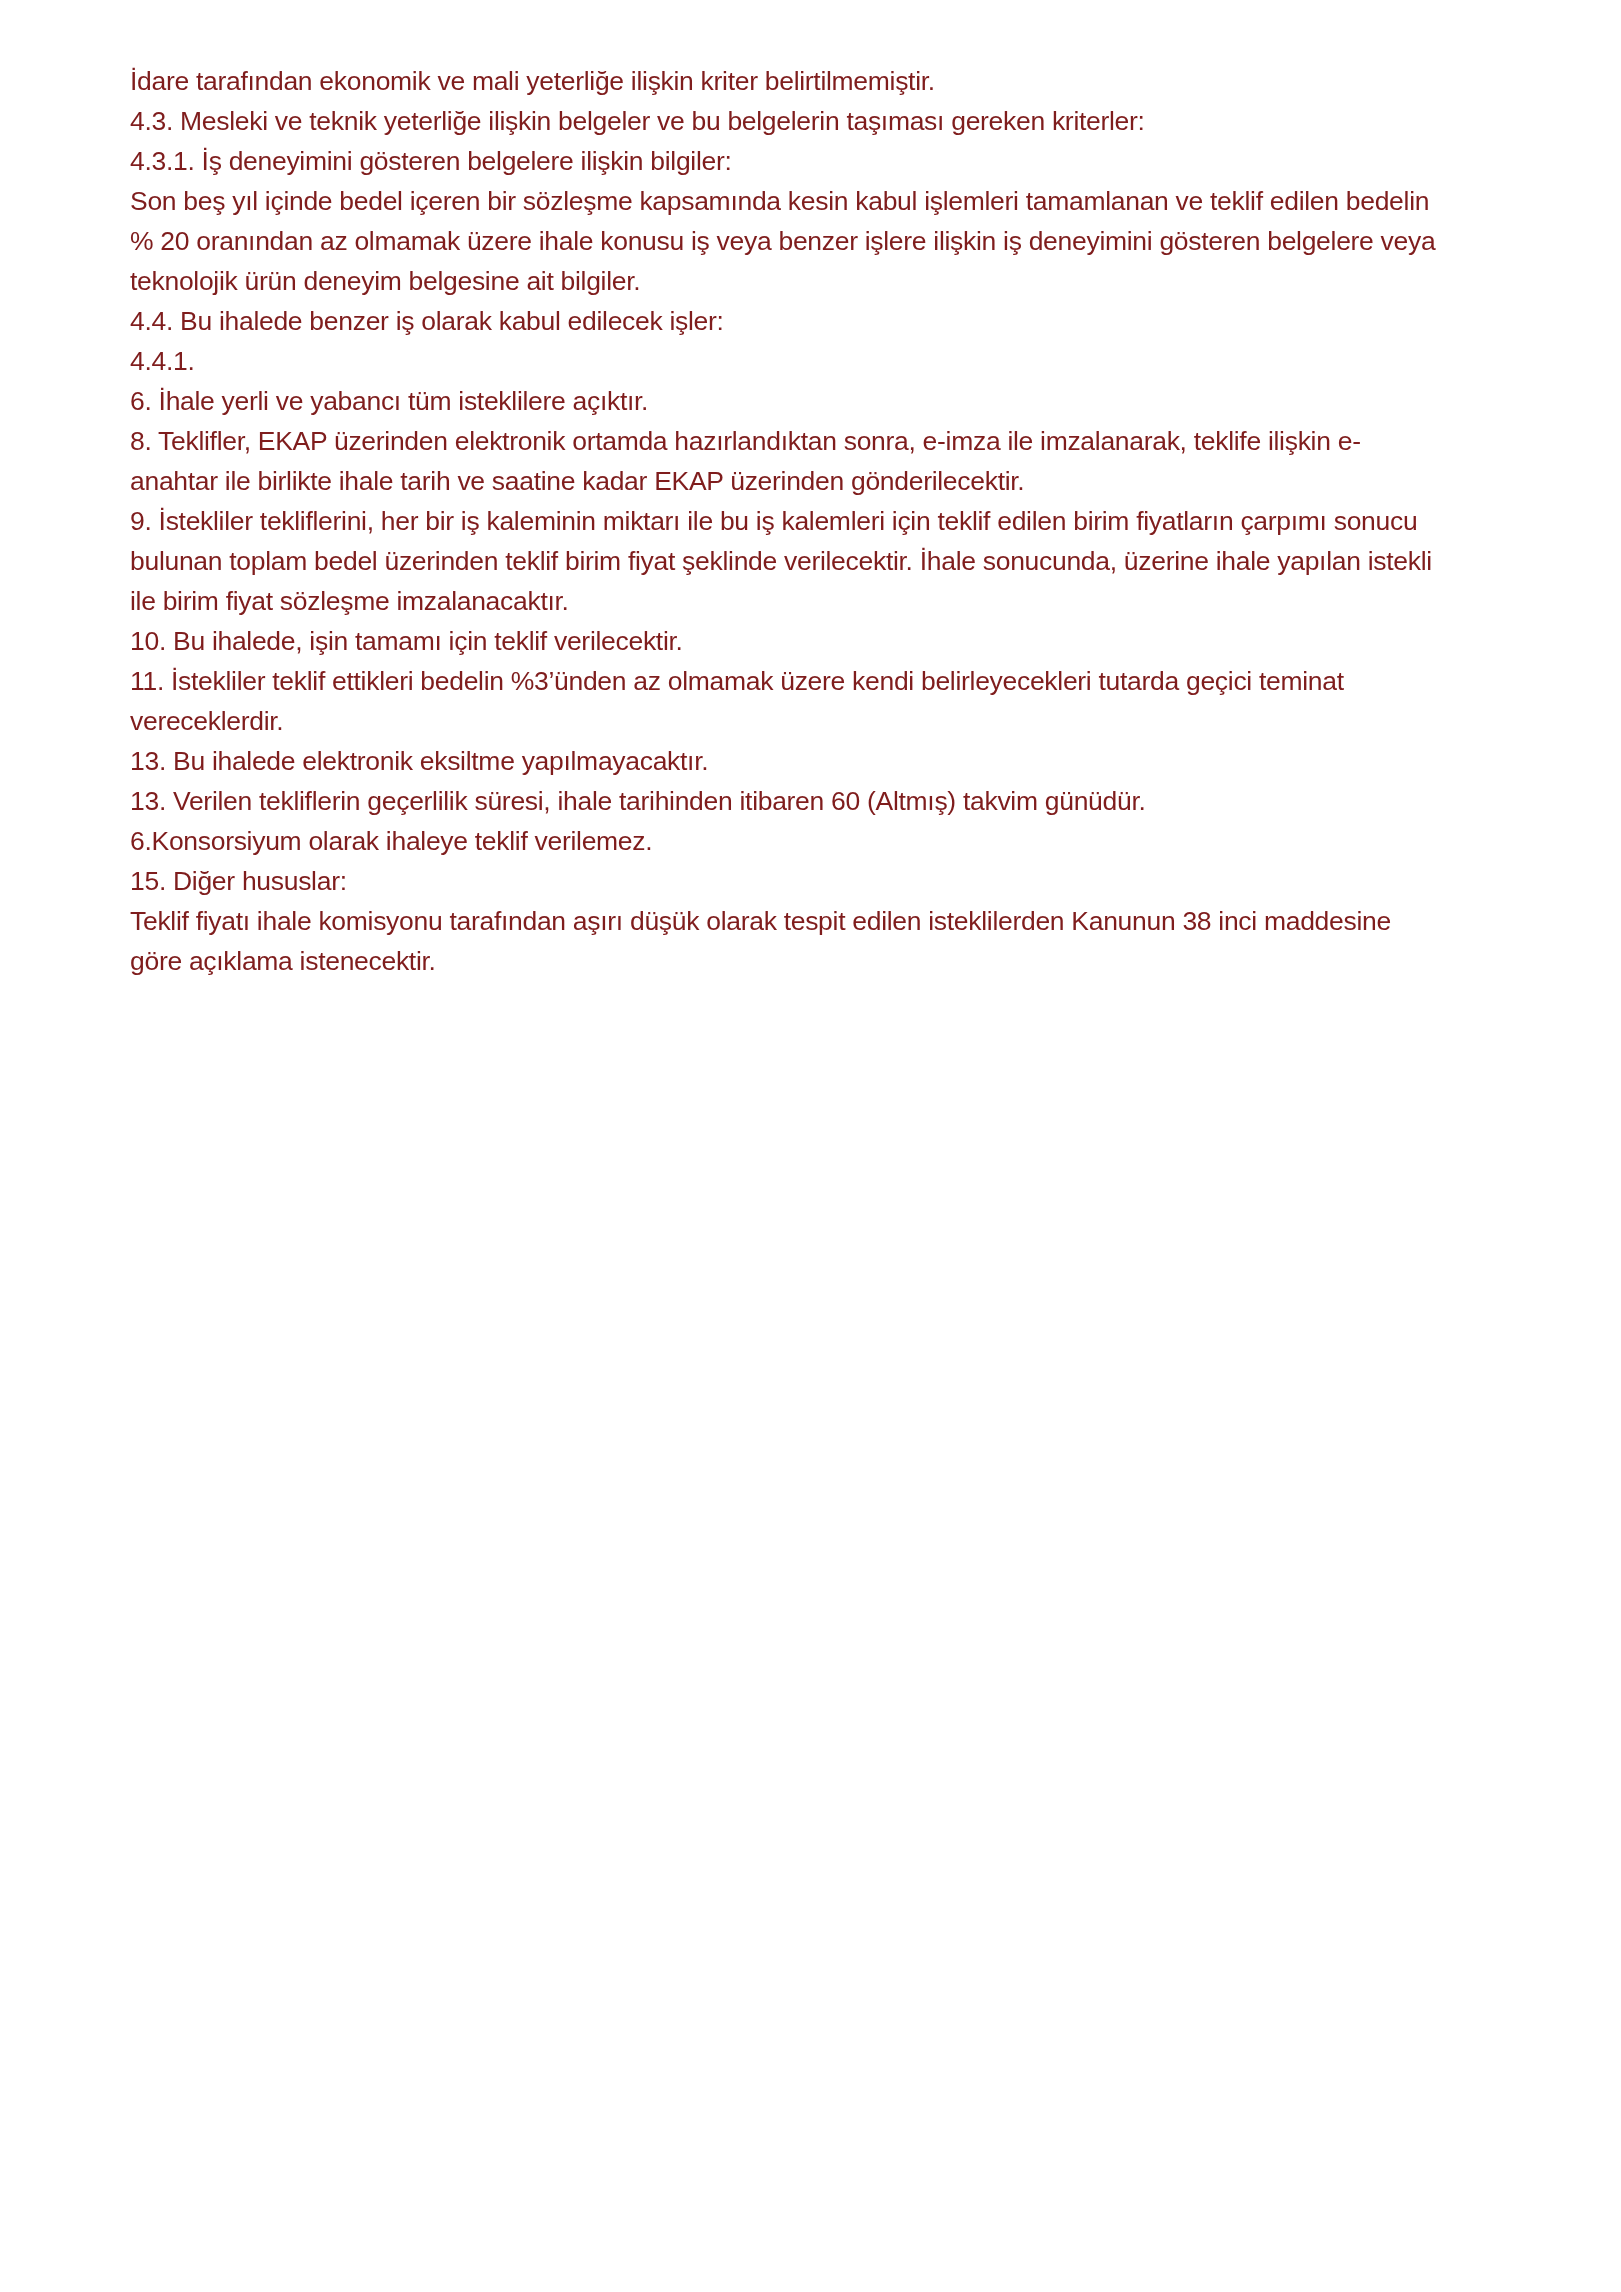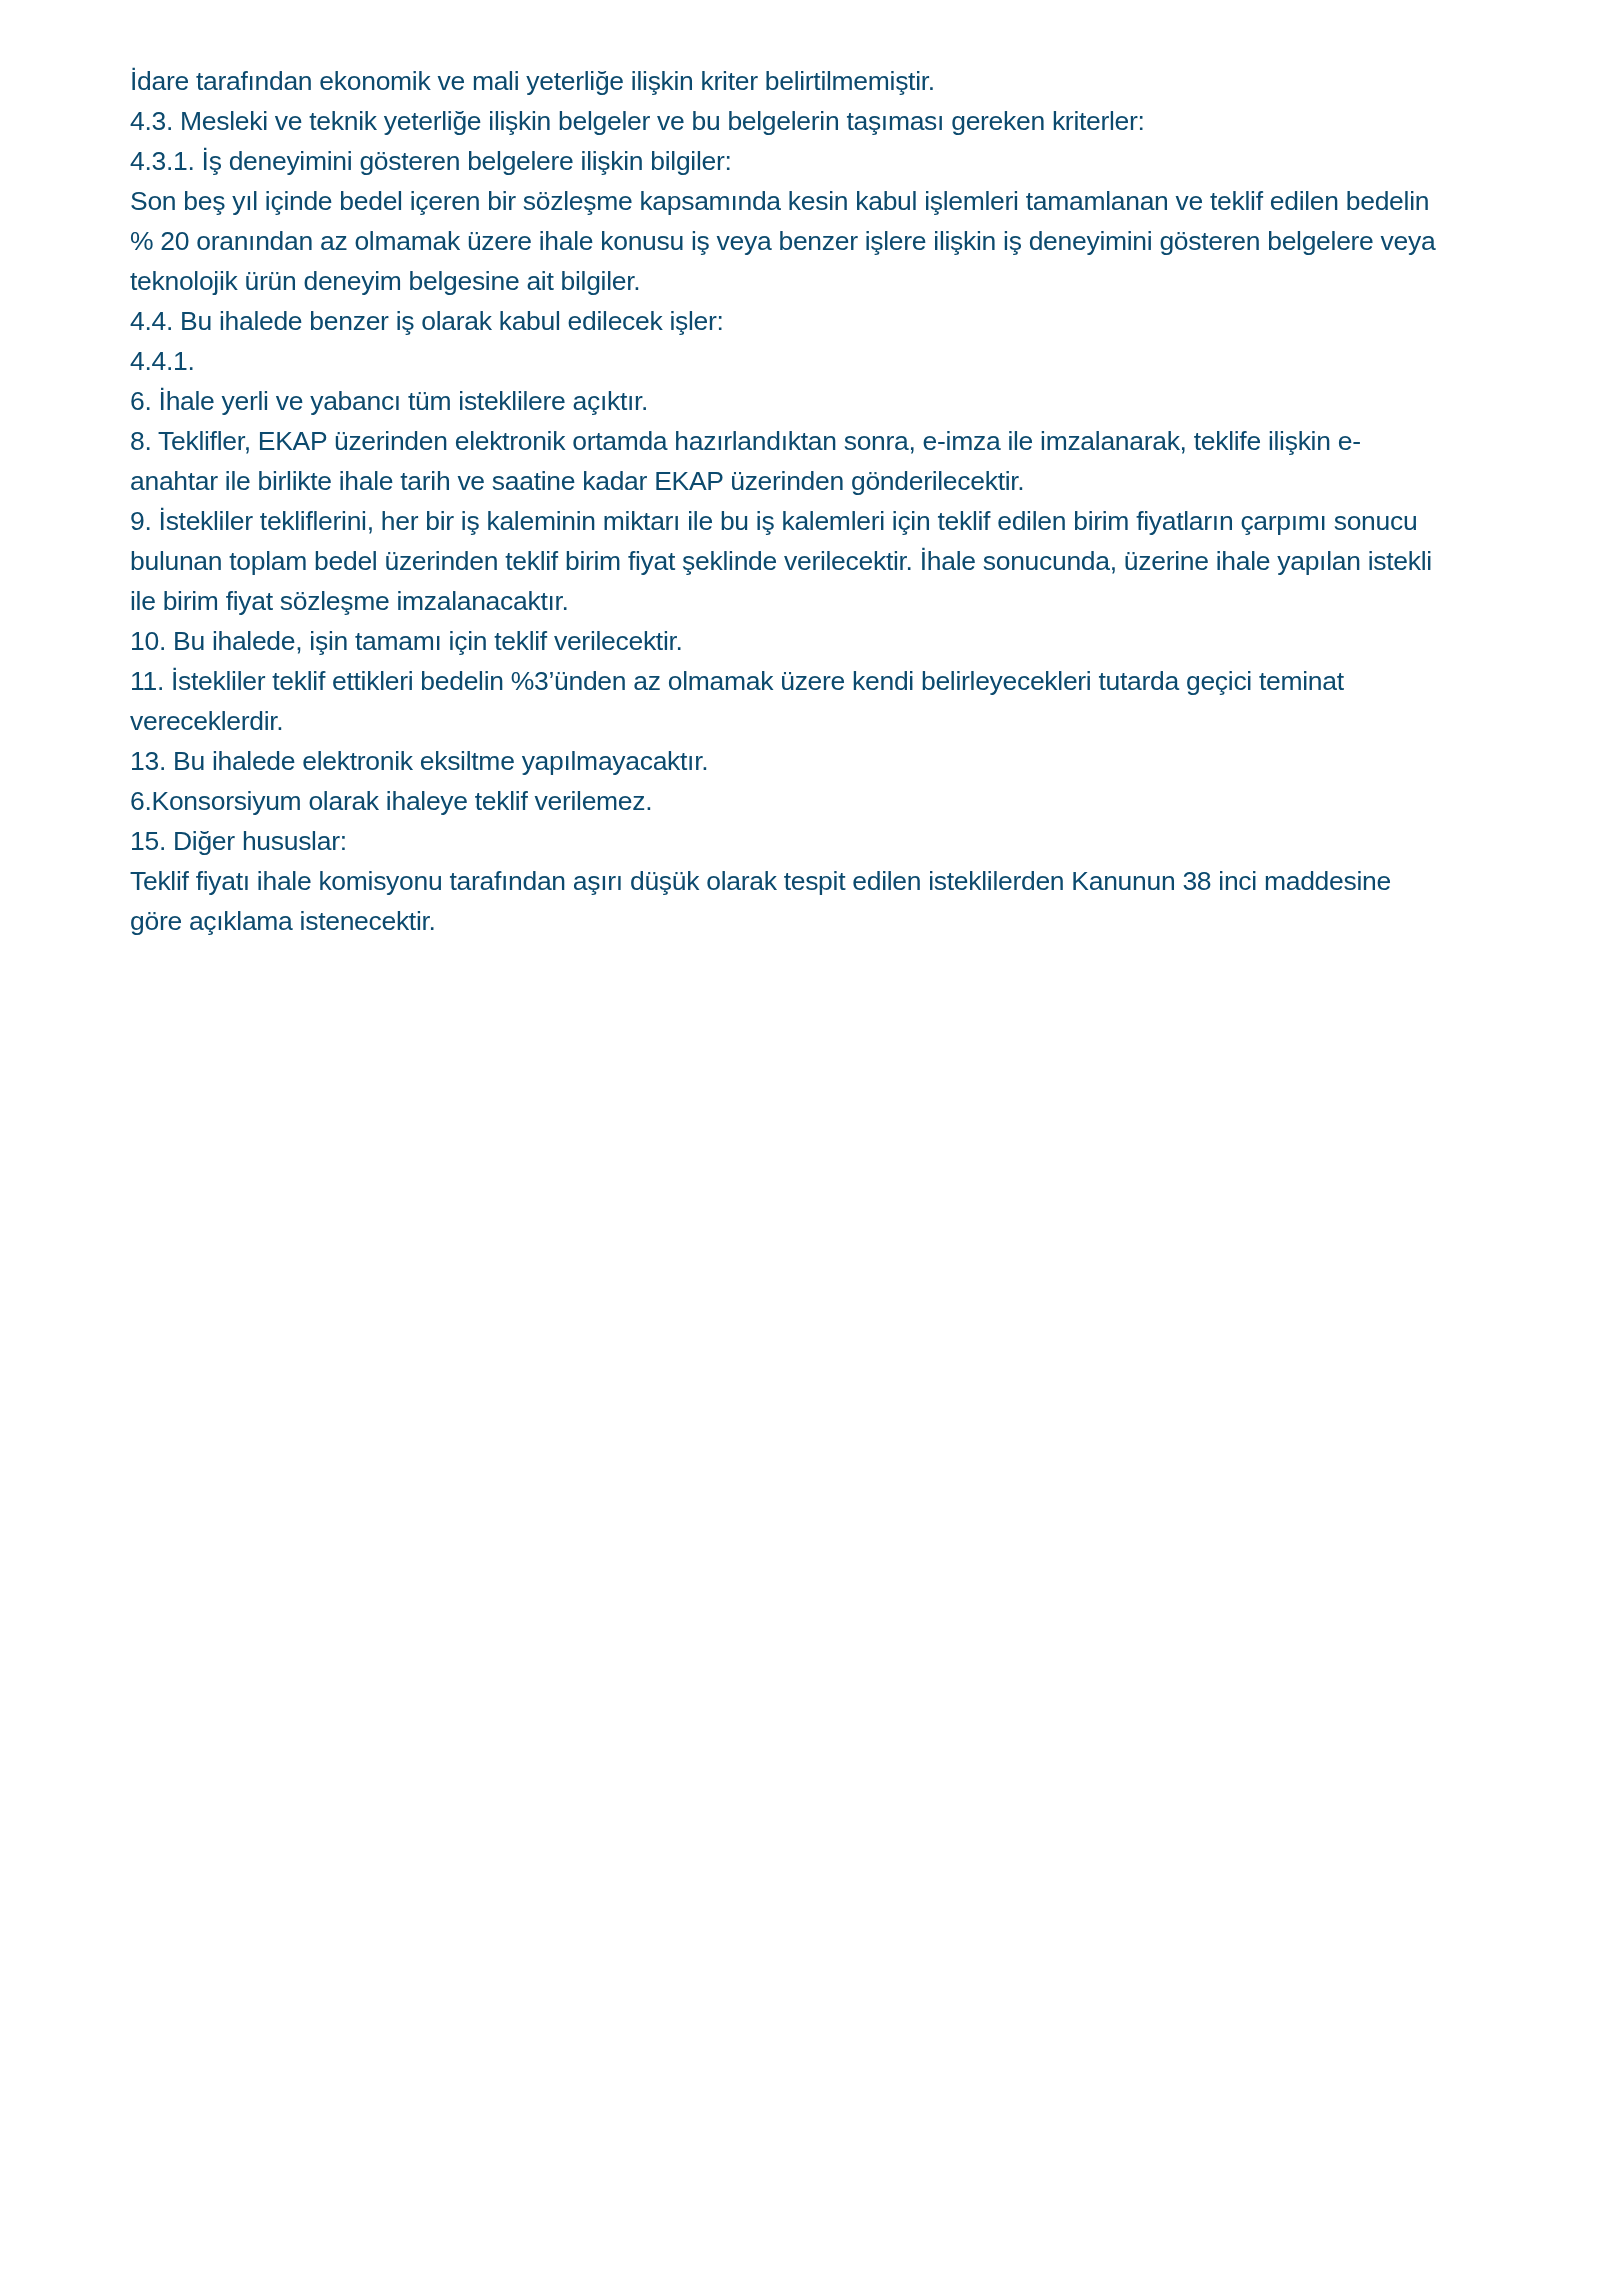--- a/index.html
+++ b/index.html
@@ -16,21 +16,21 @@
   }
   .doc-content {
     position: absolute;
     left: 130px;
     top: 61px;
     width: 1309px;
     font-family: "Liberation Sans", sans-serif;
     font-size: 26.5px;
     line-height: 40px;
     letter-spacing: -0.3px;
-    color: #0c4a6e;
+    color: #7f1d1d;
     text-align: left;
   }
   .doc-paragraph {
     margin: 0;
     padding: 0;
   }
 </style>
 </head>
 <body>
 
@@ -41,18 +41,19 @@
       <p class="doc-paragraph">4.3.1. İş deneyimini gösteren belgelere ilişkin bilgiler:</p>
       <p class="doc-paragraph">Son beş yıl içinde bedel içeren bir sözleşme kapsamında kesin kabul işlemleri tamamlanan ve teklif edilen bedelin % 20 oranından az olmamak üzere ihale konusu iş veya benzer işlere ilişkin iş deneyimini gösteren belgelere veya teknolojik ürün deneyim belgesine ait bilgiler.</p>
       <p class="doc-paragraph">4.4. Bu ihalede benzer iş olarak kabul edilecek işler:</p>
       <p class="doc-paragraph">4.4.1.</p>
       <p class="doc-paragraph">6. İhale yerli ve yabancı tüm isteklilere açıktır.</p>
       <p class="doc-paragraph">8. Teklifler, EKAP üzerinden elektronik ortamda hazırlandıktan sonra, e-imza ile imzalanarak, teklife ilişkin e-anahtar ile birlikte ihale tarih ve saatine kadar EKAP üzerinden gönderilecektir.</p>
       <p class="doc-paragraph">9. İstekliler tekliflerini, her bir iş kaleminin miktarı ile bu iş kalemleri için teklif edilen birim fiyatların çarpımı sonucu bulunan toplam bedel üzerinden teklif birim fiyat şeklinde verilecektir. İhale sonucunda, üzerine ihale yapılan istekli ile birim fiyat sözleşme imzalanacaktır.</p>
       <p class="doc-paragraph">10. Bu ihalede, işin tamamı için teklif verilecektir.</p>
       <p class="doc-paragraph">11. İstekliler teklif ettikleri bedelin %3’ünden az olmamak üzere kendi belirleyecekleri tutarda geçici teminat vereceklerdir.</p>
       <p class="doc-paragraph">13. Bu ihalede elektronik eksiltme yapılmayacaktır.</p>
+      <p class="doc-paragraph">13. Verilen tekliflerin geçerlilik süresi, ihale tarihinden itibaren 60 (Altmış) takvim günüdür.</p>
       <p class="doc-paragraph">6.Konsorsiyum olarak ihaleye teklif verilemez.</p>
       <p class="doc-paragraph">15. Diğer hususlar:</p>
       <p class="doc-paragraph">Teklif fiyatı ihale komisyonu tarafından aşırı düşük olarak tespit edilen isteklilerden Kanunun 38 inci maddesine göre açıklama istenecektir.</p>
     </div>
 </div>
 
 
 </body></html>

